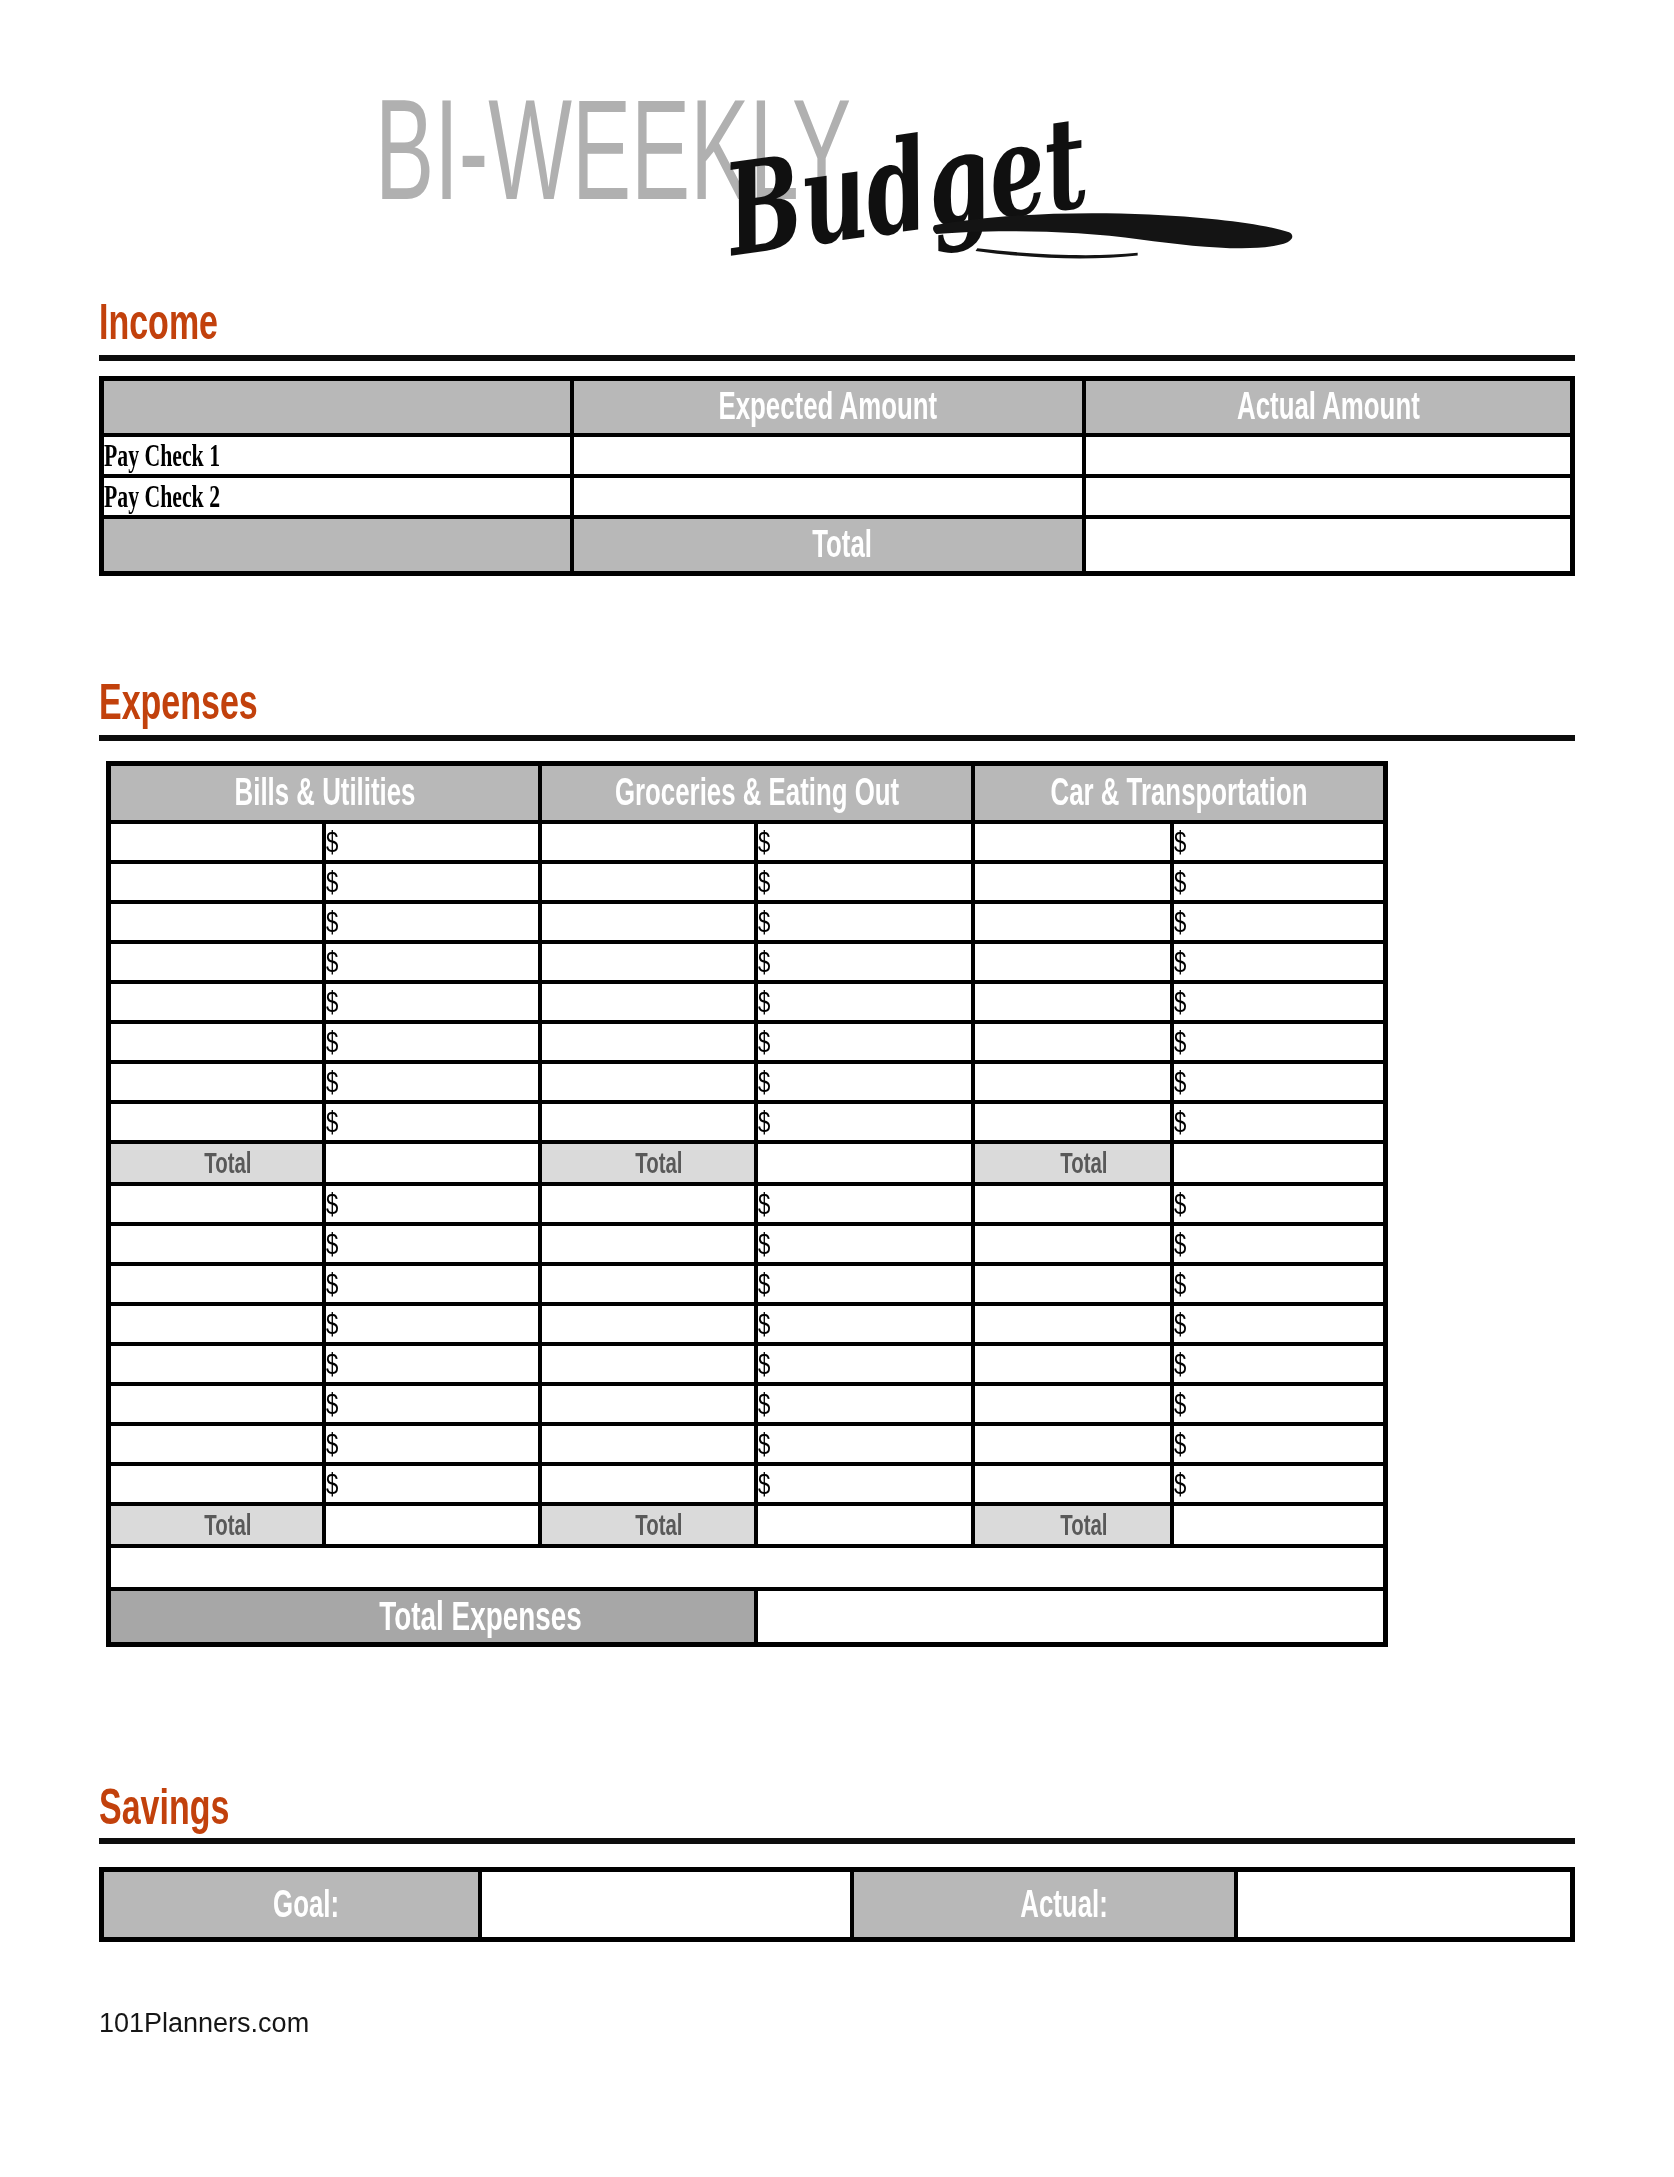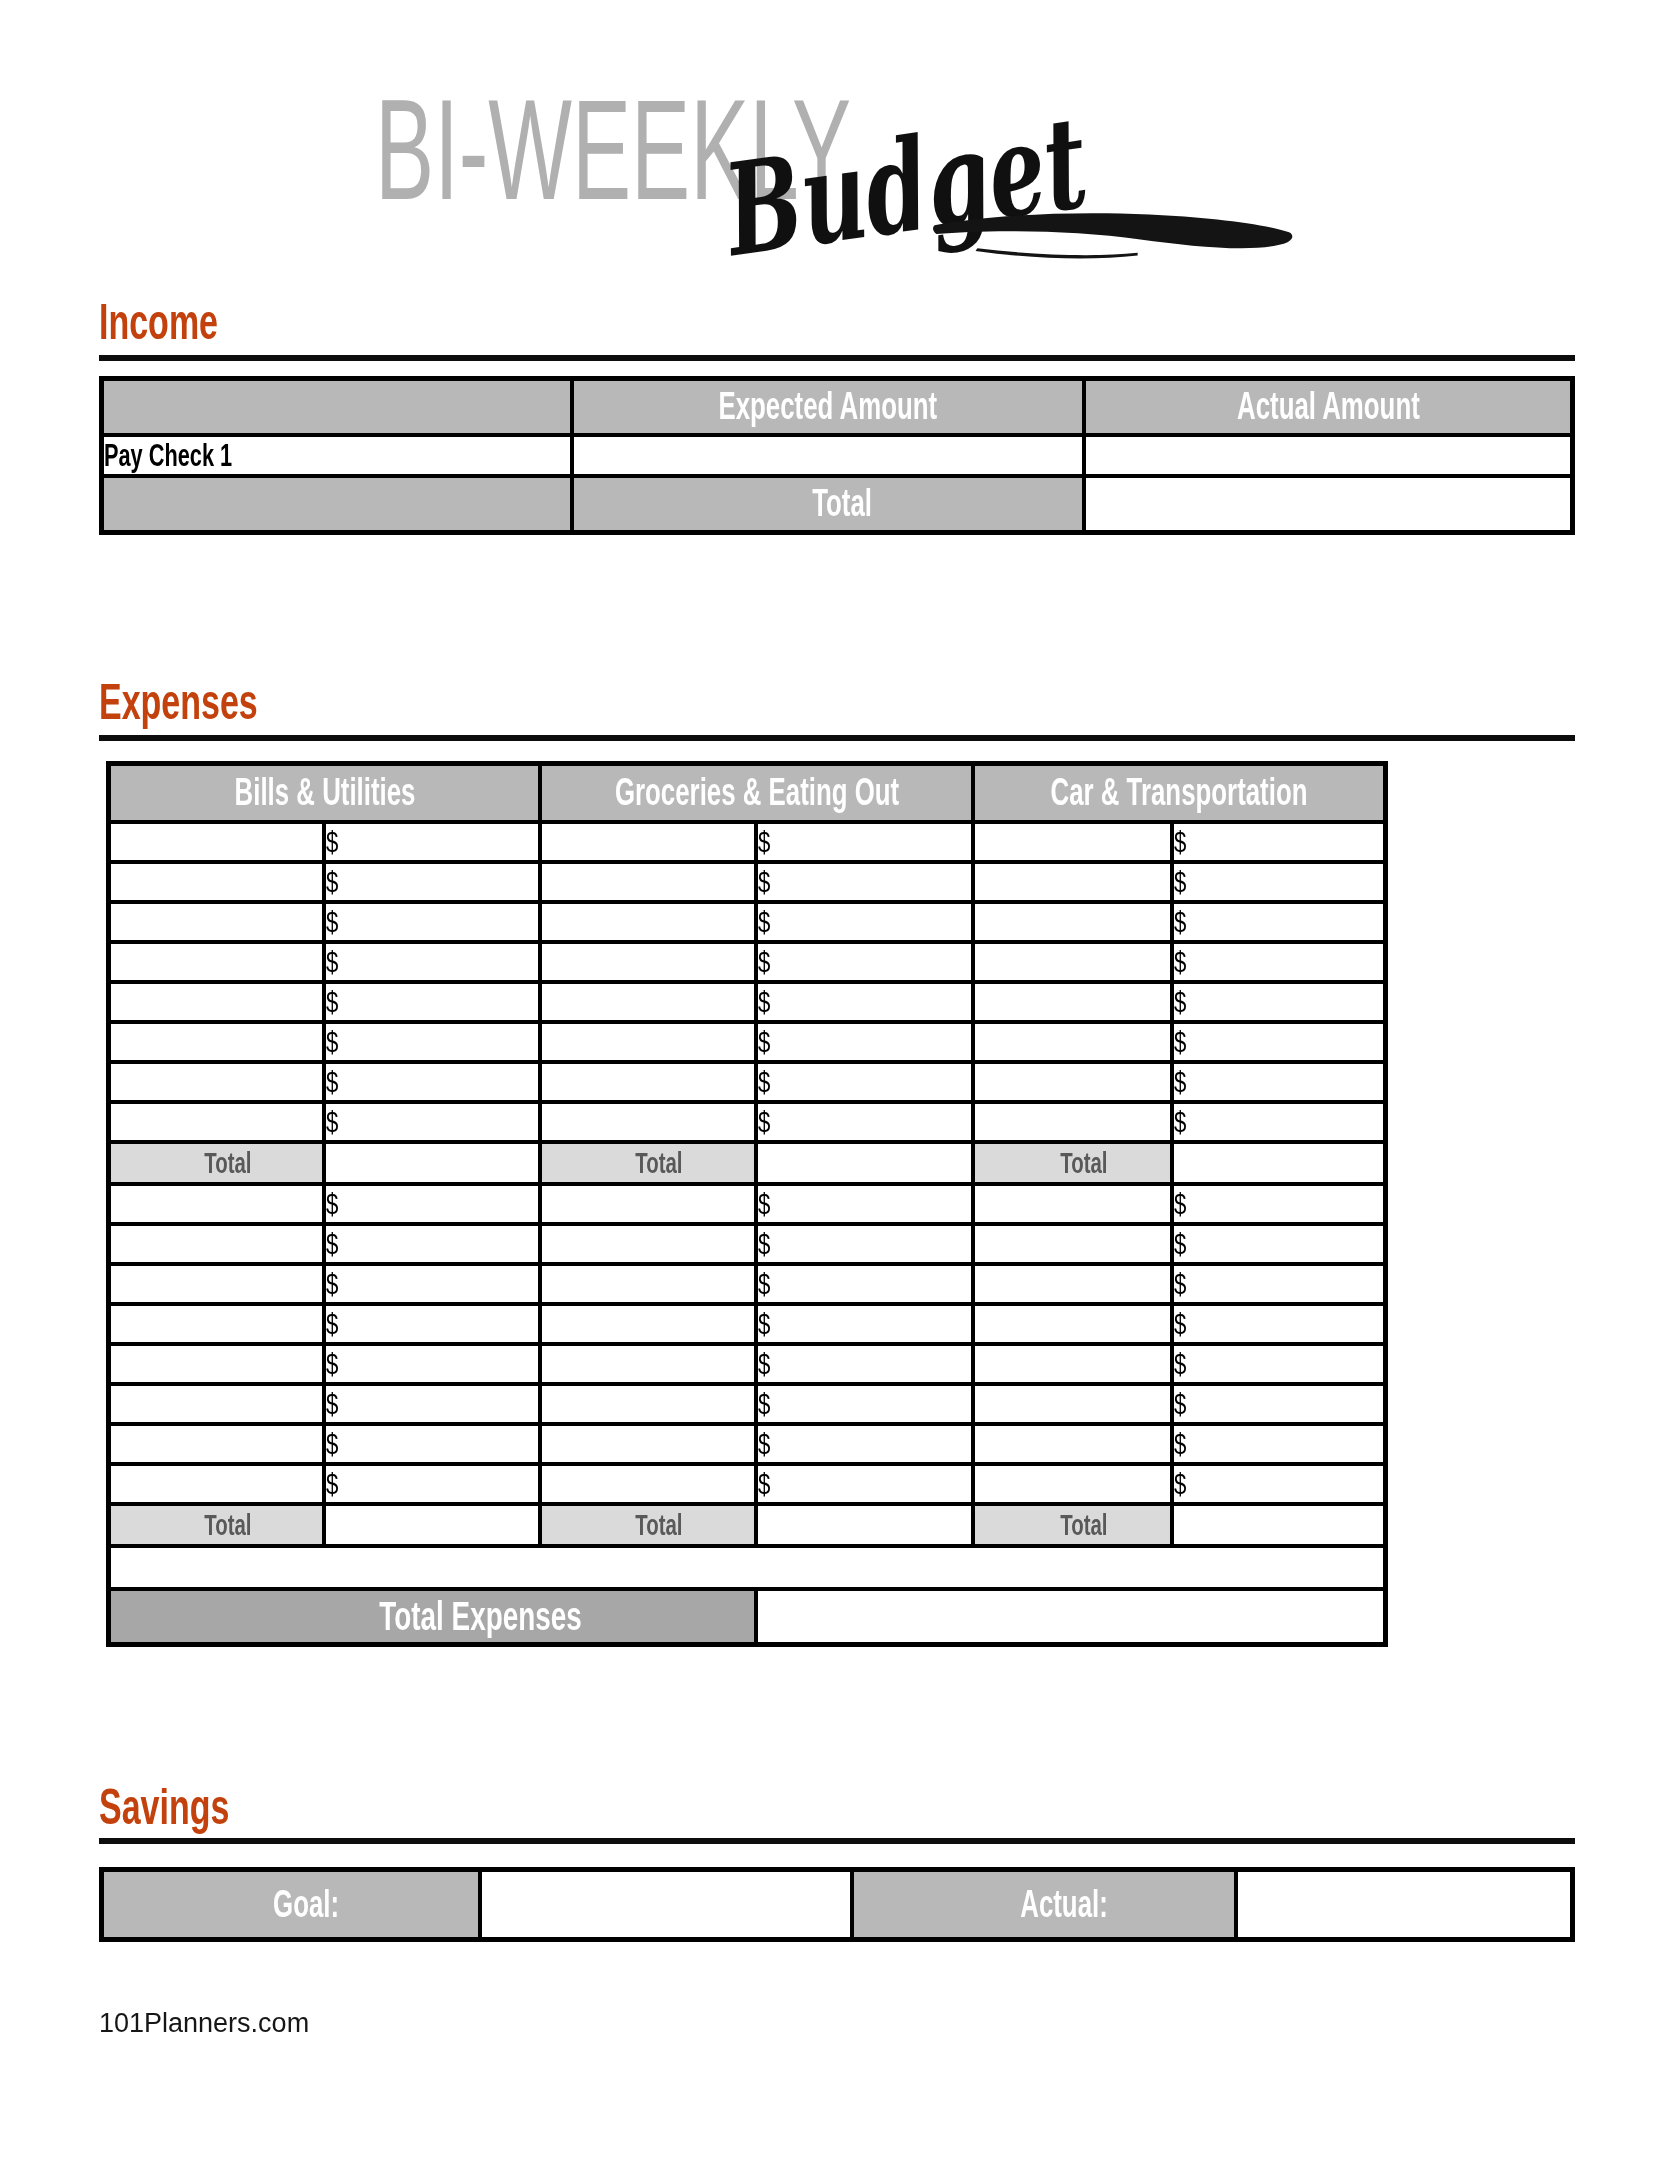--- a/index.html
+++ b/index.html
@@ -29,21 +29,21 @@
   td.gray{background:var(--header_gray,#b8b8b8);}
   td.lgray{background:var(--light_gray,#dadada);}
   td.dgray{background:var(--dark_gray_cell,#a7a7a7);}
   td.c{text-align:center;}
   td.r{text-align:center;padding-right:12.5px;}
   .wh{color:#fff;}
   .gtx{color:var(--total_text_gray,#595959);}
   .hdr-txt{font-size:38px;}
   .tot-txt{font-size:30px;}
   .big-txt{font-size:41px;}
-  .lab{padding-left:14.3px;}
+  .lab{padding-left:14.3px;font-family:Liberation Serif, serif;}
   .lab-txt{font-size:32px;}
   .dollar-cell{padding-left:18px;}
   .dollar{font-size:30px;font-weight:400;transform:scaleX(.74);}
 
   #income-table{left:99px;top:376px;width:1476px;}
   #income-table tr.hdr-row{height:56px;text-decoration:underline;}
   #income-table tr.data-row{height:41px;}
   #income-table tr.total-row{height:57px;}
 
   #expenses-table{left:106px;top:761px;width:1282px;}
@@ -82,20 +82,25 @@
         <col style="width:33.2%">
       </colgroup>
     <tbody>
       <tr class="hdr-row">
         <td class="gray"></td>
         <td class="gray c"><span class="sq-c wh hdr-txt">Expected Amount</span></td>
         <td class="gray c"><span class="sq-c wh hdr-txt">Actual Amount</span></td>
       </tr>
       <tr class="data-row">
         <td class="lab"><span class="sq-l lab-txt">Pay Check 1</span></td>
+        <td></td>
+        <td></td>
+      </tr>
+      <tr class="data-row">
+        <td class="lab"><span class="sq-l lab-txt">Pay Check 2</span></td>
         <td></td>
         <td></td>
       </tr>
       <tr class="total-row">
         <td class="gray"></td>
         <td class="gray r"><span class="sq-r wh hdr-txt">Total</span></td>
         <td></td>
       </tr>
     </tbody>
   </table>

